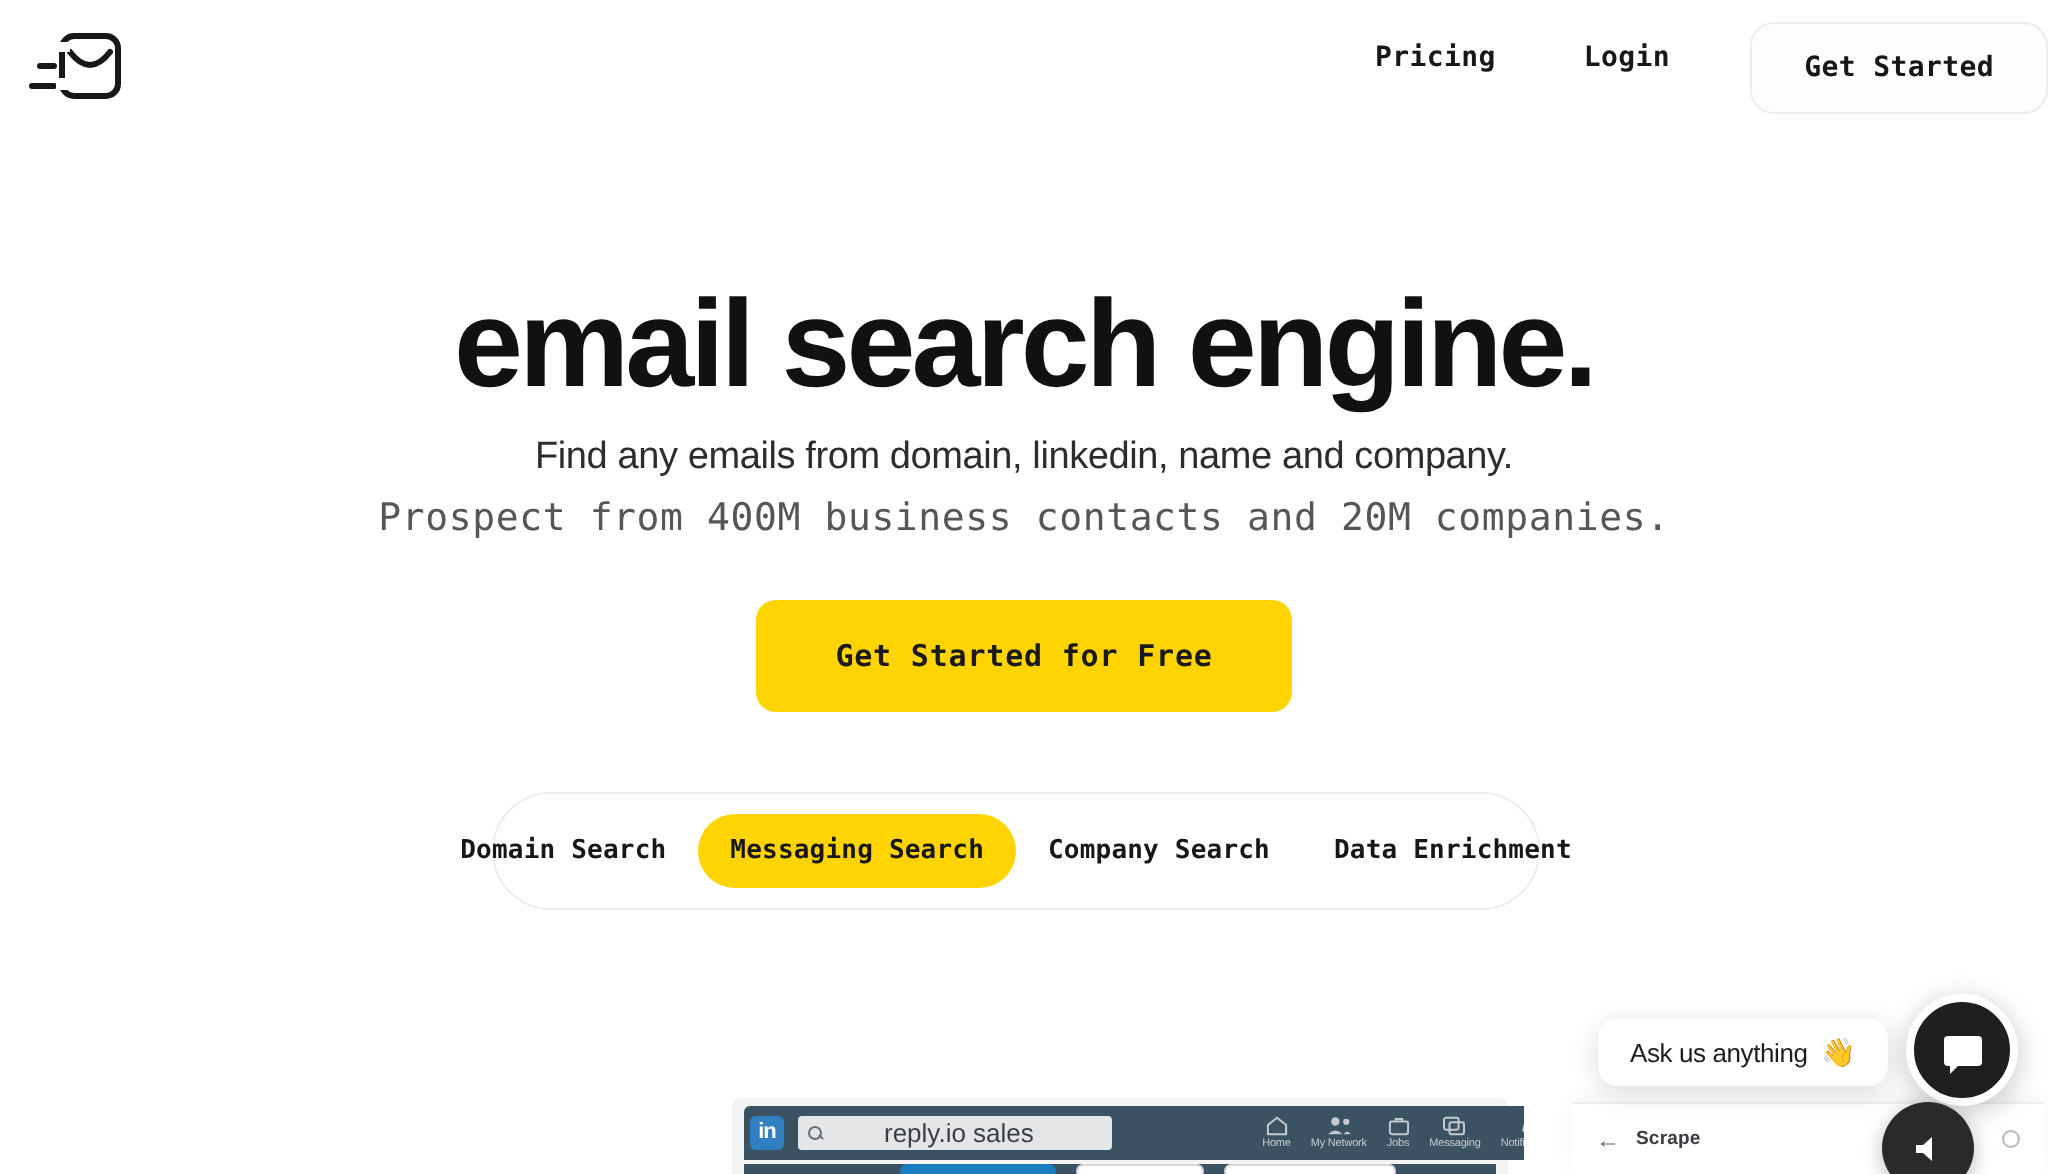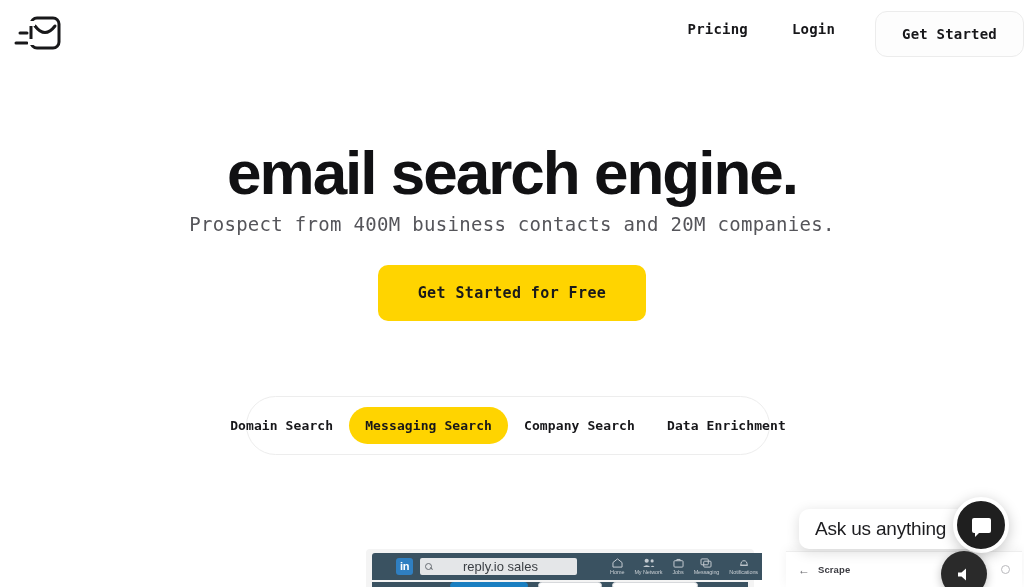--- a/index.html
+++ b/index.html
@@ -178,21 +178,21 @@
 
   .li-bar {
     position: absolute;
     top: 8px; left: 14px;
     width: 412px;
     height: 27px;
     background: #3a5261;
     border-radius: 3px 3px 0 0;
     display: flex;
     align-items: center;
-    padding: 0 24px;
+    padding: 0 3px;
   }
 
   .li-logo {
     width: 17px;
     height: 17px;
     background: #2f7fc1;
     border-radius: 3px;
     color: #ffffff;
     font-family: "Liberation Sans", sans-serif;
     font-size: 11px;
@@ -335,21 +335,21 @@
     box-shadow: 0 3px 14px rgba(0,0,0,0.14);
     padding: 9px 16px;
     display: flex;
     align-items: center;
     gap: 7px;
     z-index: 6;
   }
 
   .chat-bubble-text {
     font-family: "Liberation Sans", sans-serif;
-    font-size: 19px;
+    font-size: 13px;
     color: #1d1d20;
     white-space: nowrap;
     letter-spacing: -0.2px;
   }
 
   .chat-bubble-emoji { font-size: 14px; }
 
   .chat-launcher {
     position: absolute;
     top: 497px;
@@ -418,20 +418,21 @@
   <nav class="header-nav">
     <a class="nav-link" href="#">Pricing</a>
     <a class="nav-link" href="#">Login</a>
     <button class="nav-cta">Get Started</button>
   </nav>
 
 </header>
 
 <section class="hero">
   <h1 class="hero-title">email search engine.</h1>
+  <p class="hero-subtitle">Find any emails from domain, linkedin, name and company.</p>
   <p class="hero-tagline">Prospect from 400M business contacts and 20M companies.</p>
   <div class="hero-cta-wrap">
     <button class="hero-cta">Get Started for Free</button>
   </div>
 </section>
 
 <div class="tabs-shell">
   <button class="tab">Domain Search</button>
   <button class="tab is-active">Messaging Search</button>
   <button class="tab">Company Search</button>

